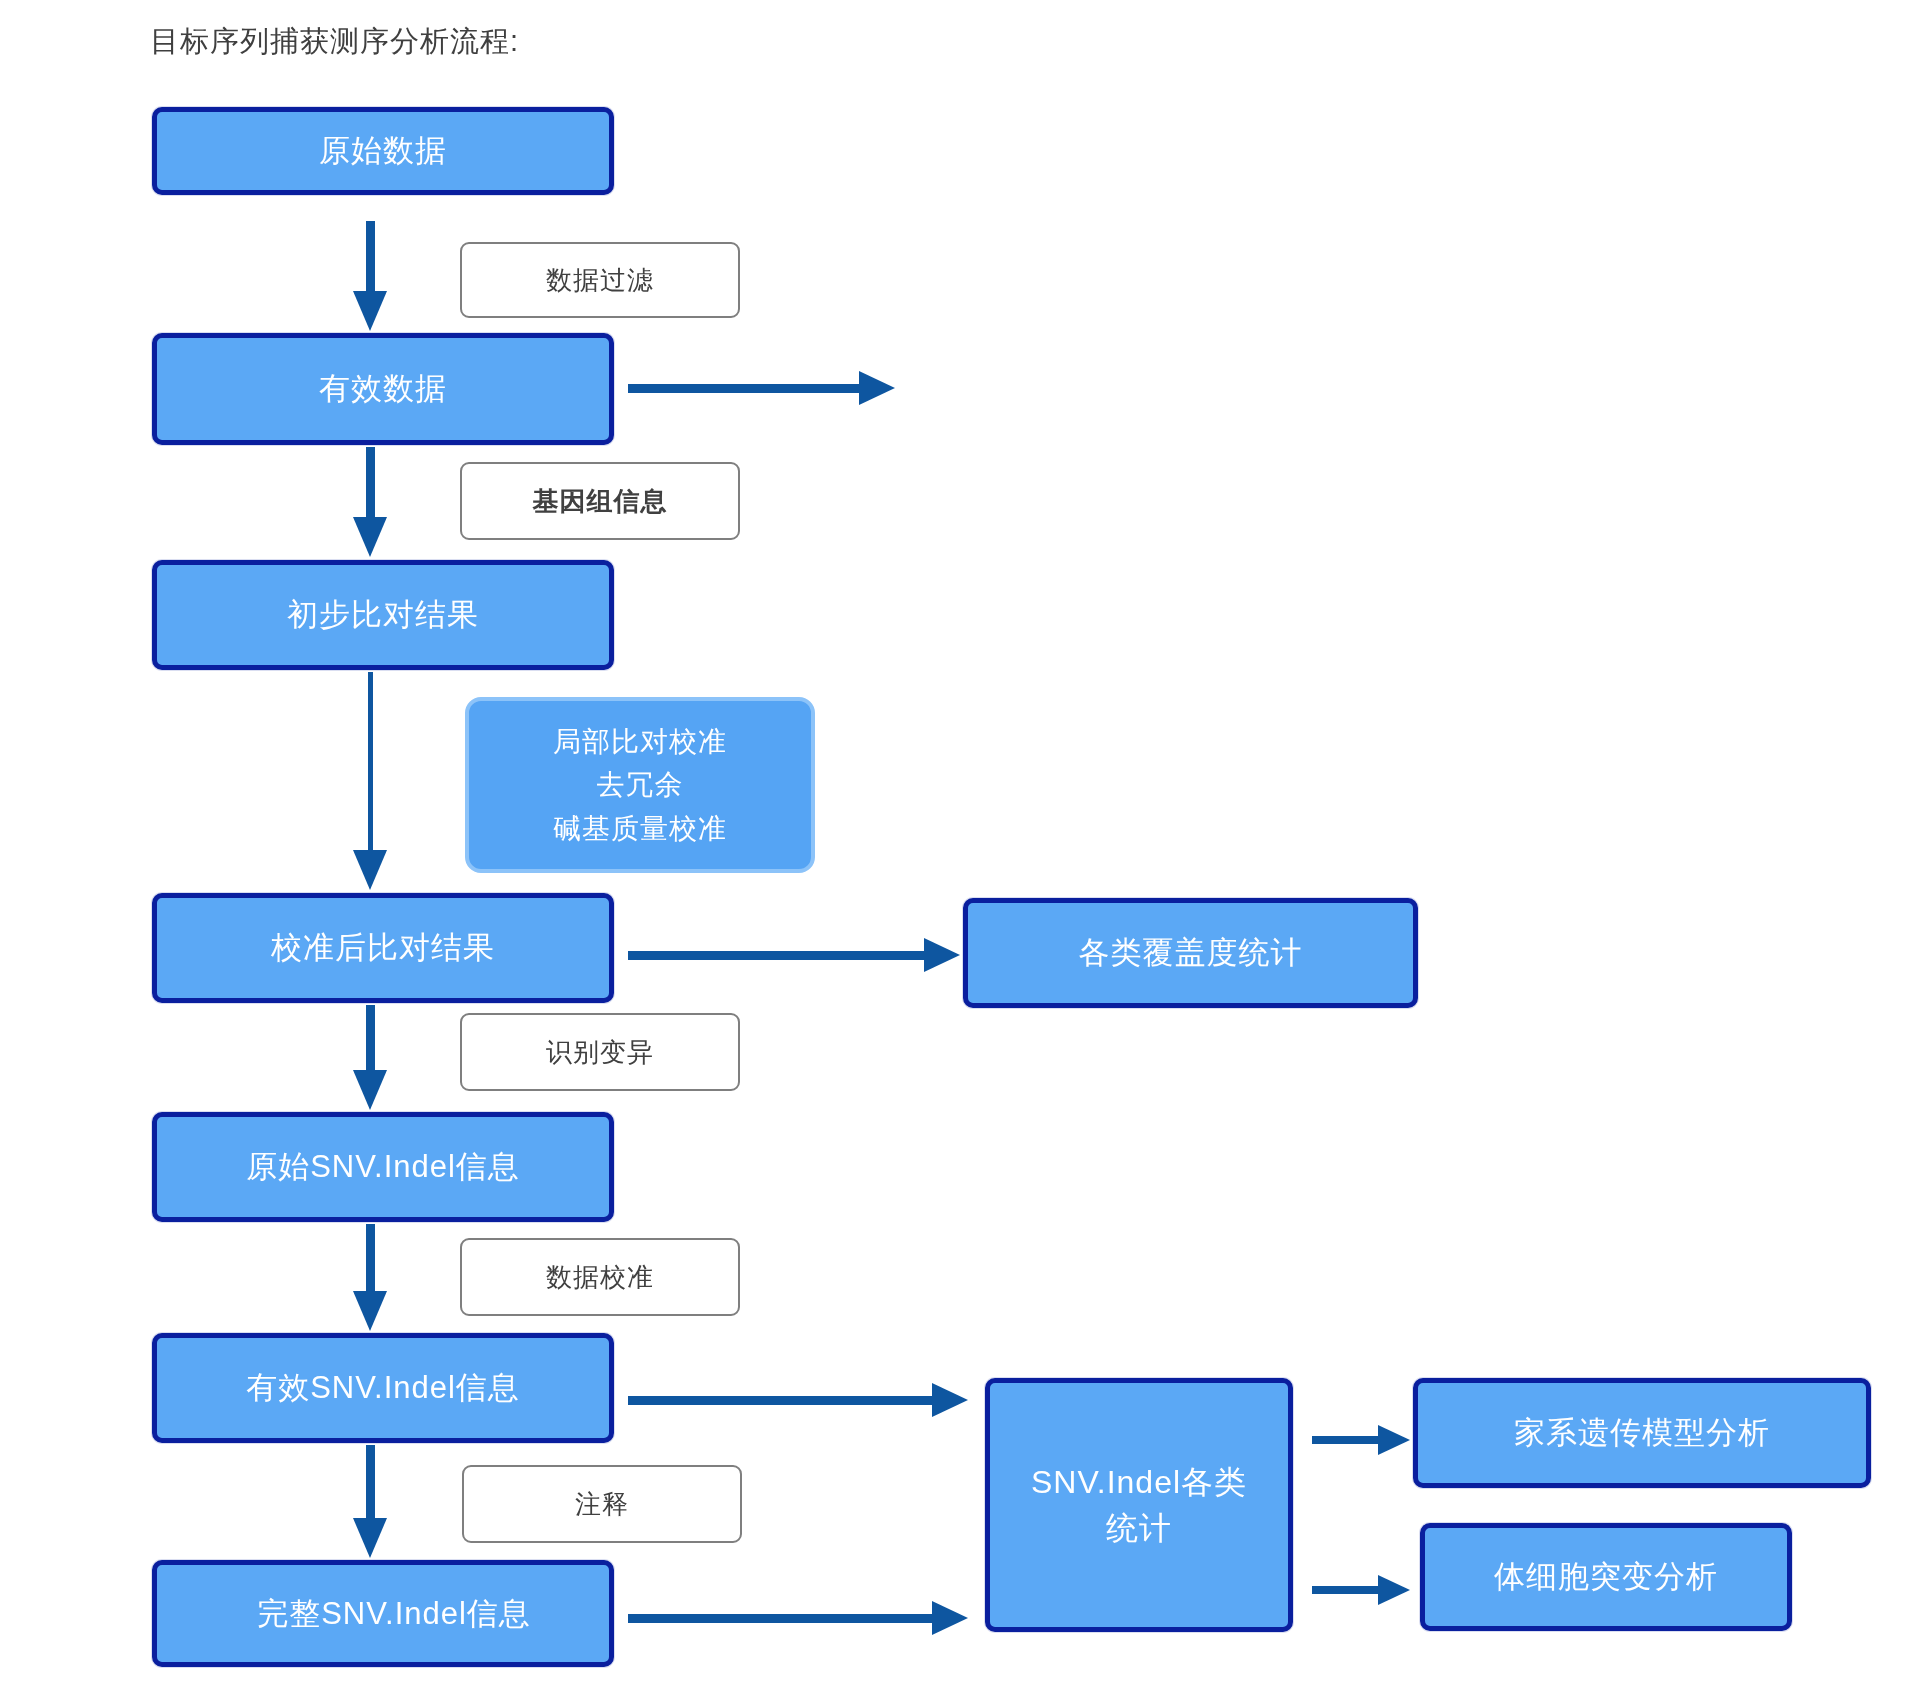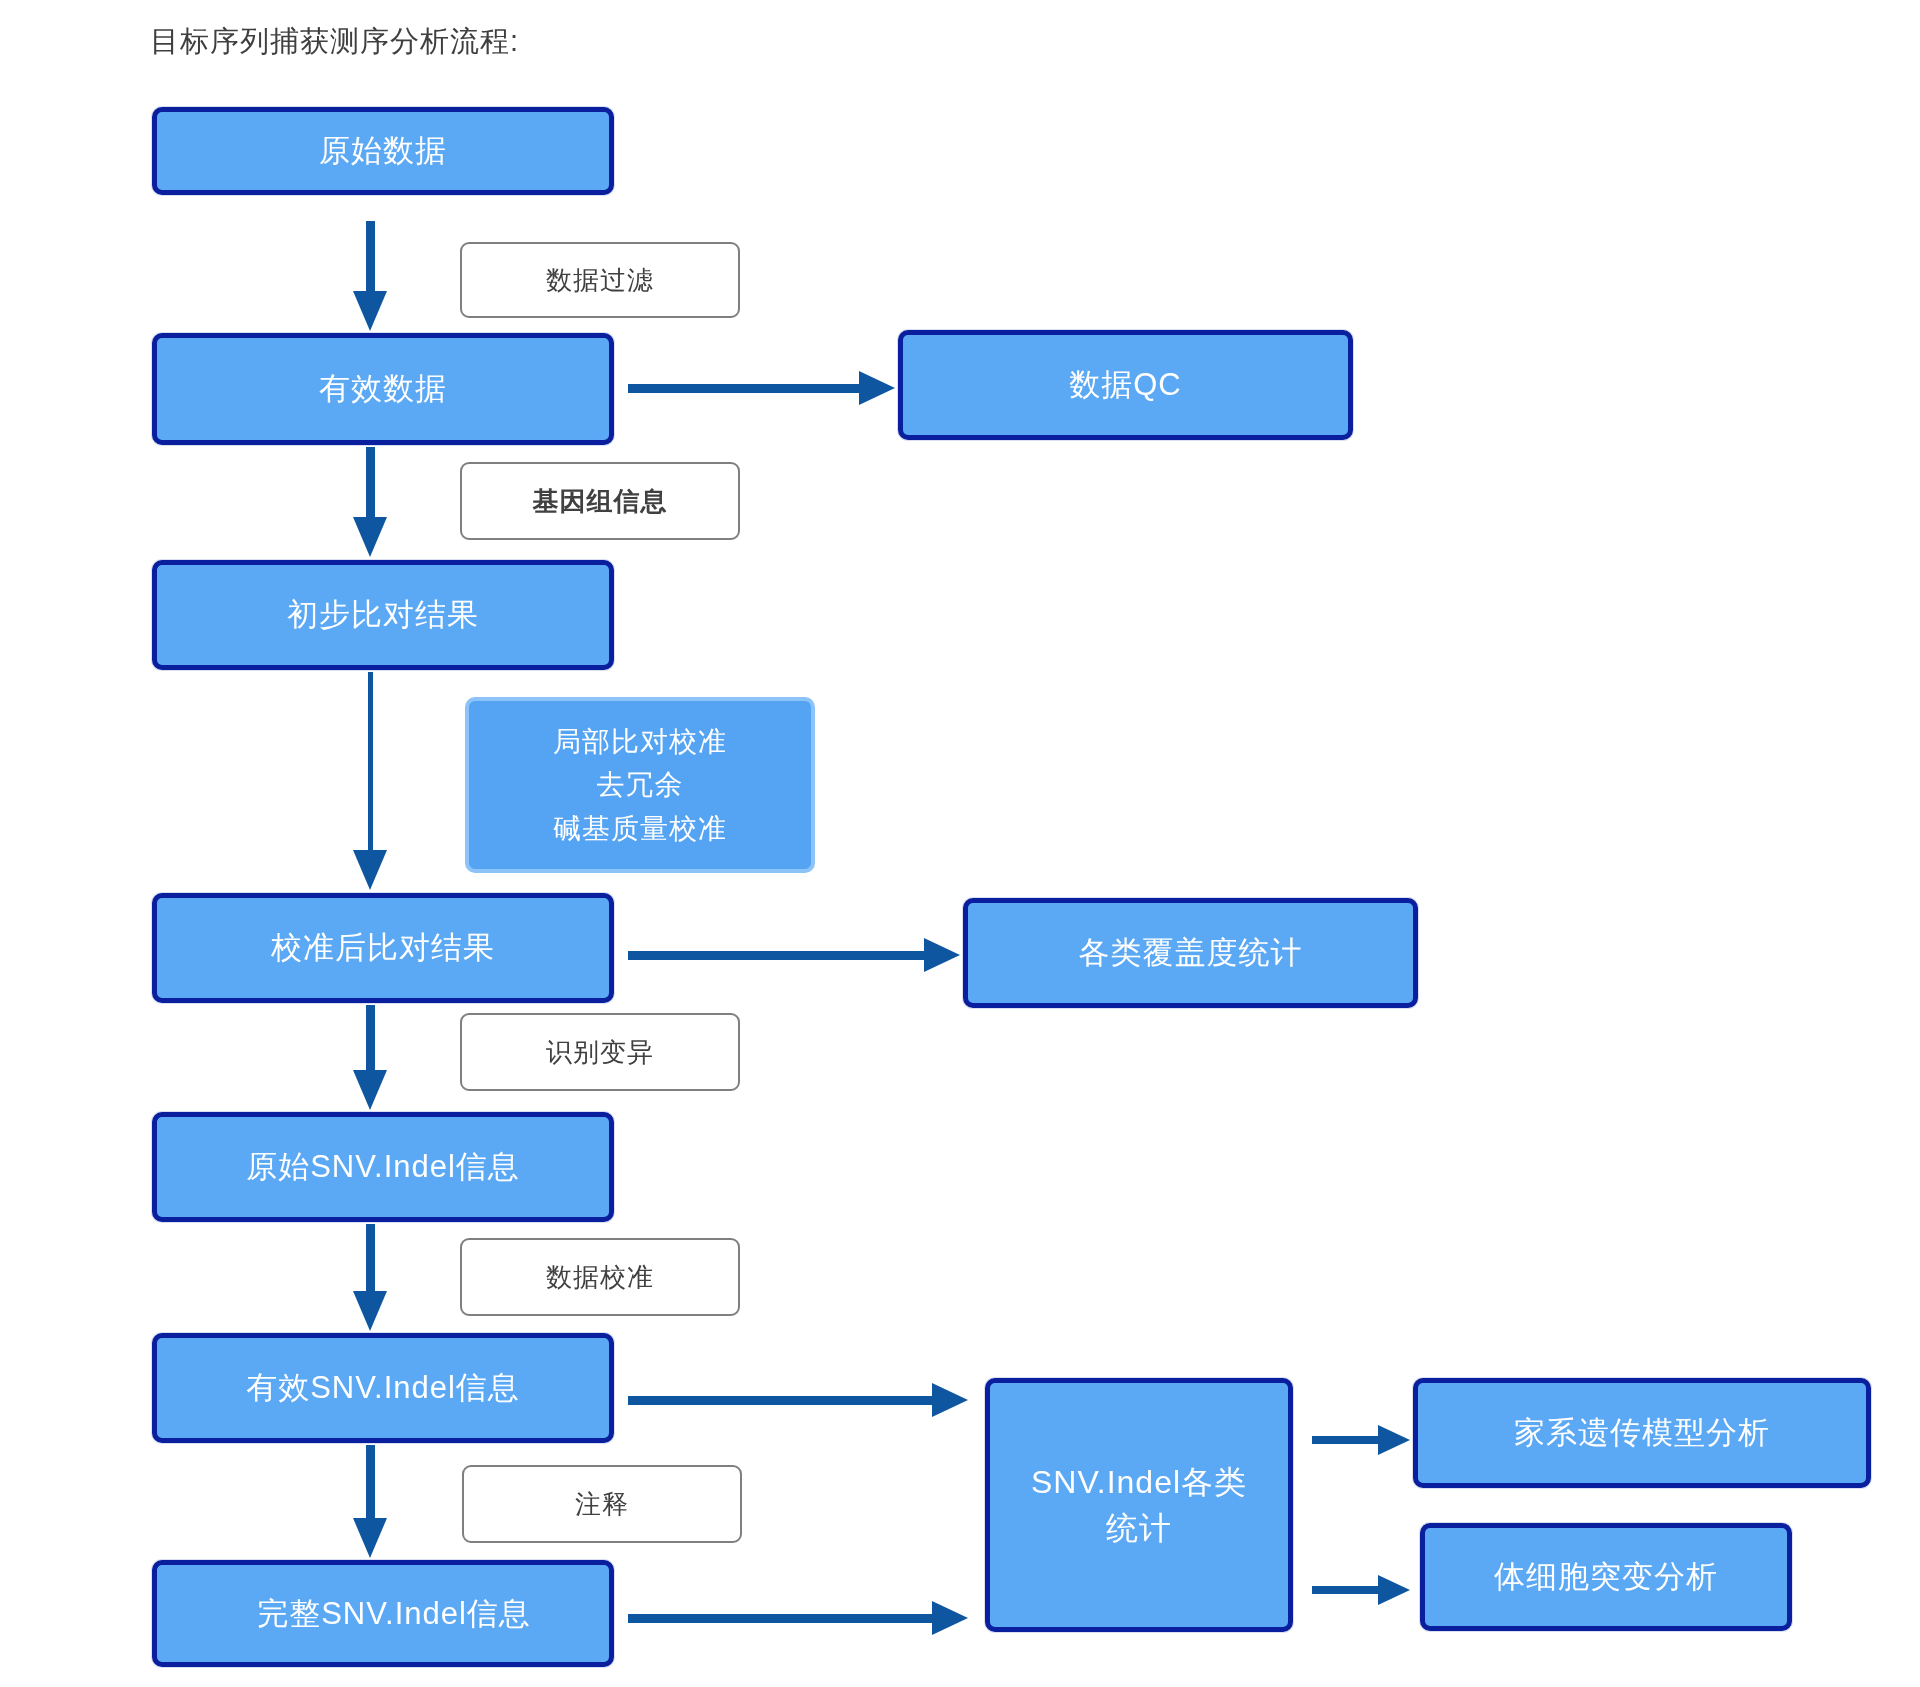--- a/index.html
+++ b/index.html
@@ -20,21 +20,21 @@
   }
   .node.multi{font-size:32px;line-height:1.45;padding:0 27px;}
   .plabel{
     position:absolute;box-sizing:border-box;
     background:#ffffff;border:2px solid #7f7f7f;border-radius:9px;
     color:#404040;font-size:26px;letter-spacing:1px;
     display:flex;align-items:center;justify-content:center;text-align:center;
   }
   .bluelabel{
     position:absolute;box-sizing:border-box;
-    background:#55A4F4;border:4px solid #8CC3F9;border-radius:10px;
+    background:#55A4F4;border:4px solid #8CC3F9;border-radius:16px;
     color:#ffffff;font-size:28px;line-height:1.55;letter-spacing:1px;
     display:flex;flex-direction:column;align-items:center;justify-content:center;text-align:center;
   }
   
   .varrow{position:absolute;display:flex;flex-direction:column;align-items:center;}
   .varrow .shaft{flex:1;width:9px;background:#0E56A0;}
   .varrow .head{
     width:0;height:0;border-left:17px solid transparent;
     border-right:17px solid transparent;border-top:40px solid #0E56A0;
   }
@@ -58,21 +58,20 @@
   <div class="title" style="left:150px;top:22px;">目标序列捕获测序分析流程:</div>
 
   <div class="node" style="left:152px;top:107px;width:462px;height:88px;">原始数据</div>
   <div class="node" style="left:152px;top:333px;width:462px;height:112px;">有效数据</div>
   <div class="node" style="left:152px;top:560px;width:462px;height:110px;">初步比对结果</div>
   <div class="node" style="left:152px;top:893px;width:462px;height:110px;">校准后比对结果</div>
   <div class="node" style="left:152px;top:1112px;width:462px;height:110px;">原始SNV.Indel信息</div>
   <div class="node" style="left:152px;top:1333px;width:462px;height:110px;">有效SNV.Indel信息</div>
   <div class="node" style="left:152px;top:1560px;width:462px;height:107px;padding-left:22px;">完整SNV.Indel信息</div>
 
-  <div class="node" style="left:898px;top:330px;width:455px;height:110px;">数据QC</div>
   <div class="node" style="left:963px;top:898px;width:455px;height:110px;">各类覆盖度统计</div>
   <div class="node multi" style="left:985px;top:1378px;width:308px;height:254px;">SNV.Indel各类统计</div>
   <div class="node" style="left:1413px;top:1378px;width:458px;height:110px;">家系遗传模型分析</div>
   <div class="node" style="left:1420px;top:1523px;width:372px;height:108px;">体细胞突变分析</div>
 
   <div class="plabel" style="left:460px;top:242px;width:280px;height:76px;">数据过滤</div>
   <div class="plabel" style="left:460px;top:462px;width:280px;height:78px;font-weight:bold;">基因组信息</div>
   <div class="plabel" style="left:460px;top:1013px;width:280px;height:78px;">识别变异</div>
   <div class="plabel" style="left:460px;top:1238px;width:280px;height:78px;">数据校准</div>
   <div class="plabel" style="left:462px;top:1465px;width:280px;height:78px;">注释</div>

